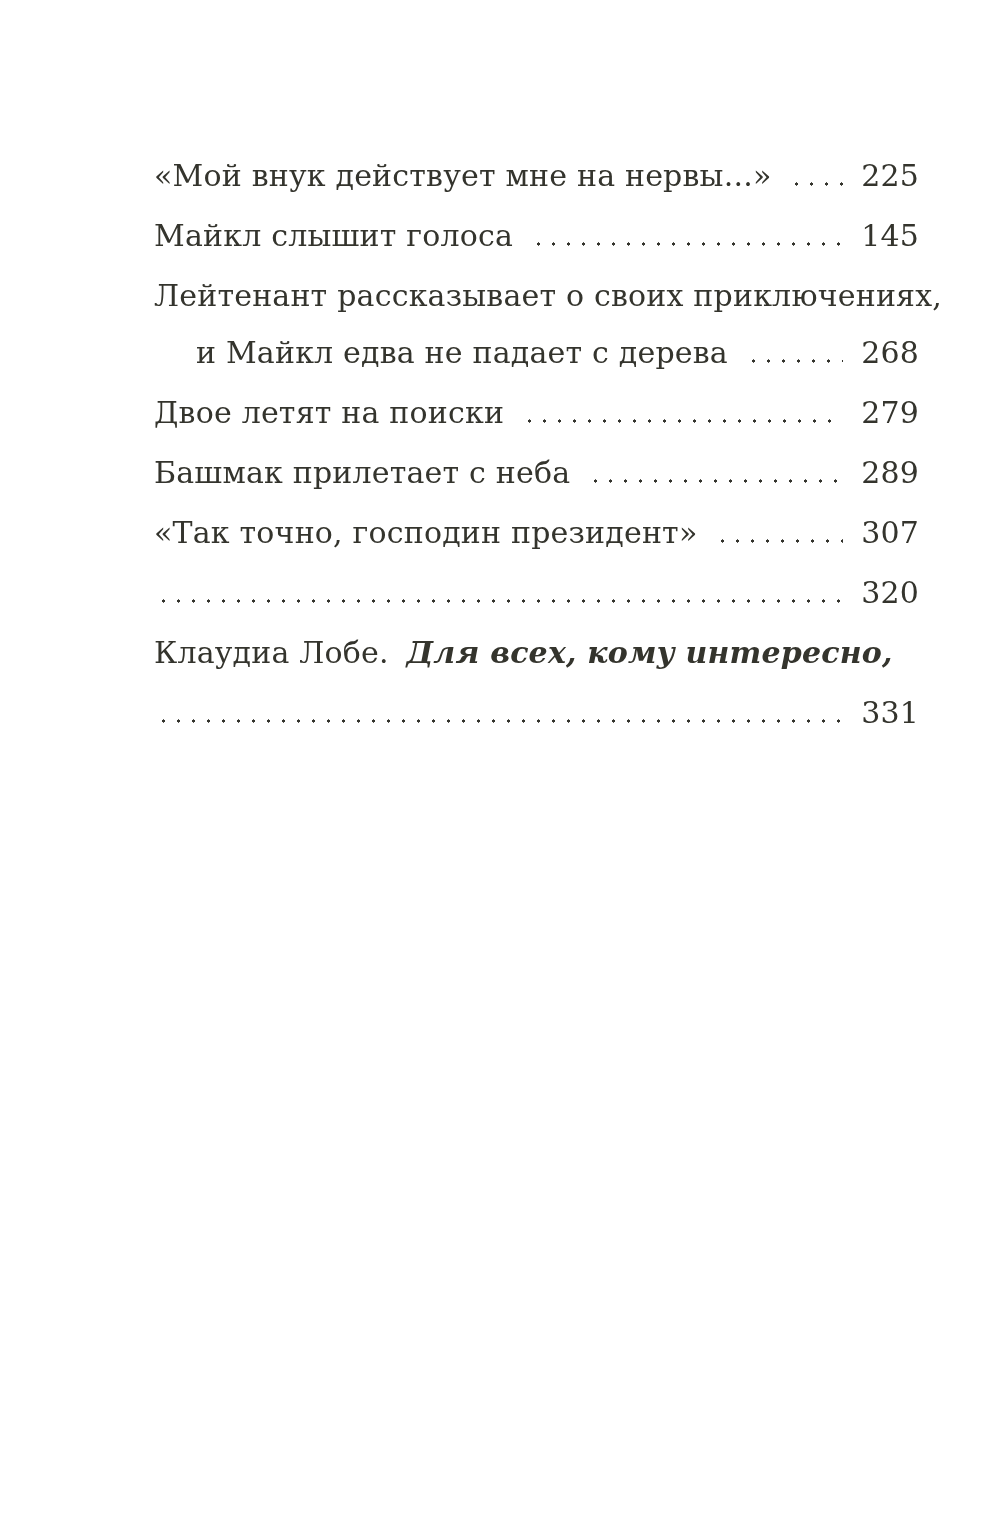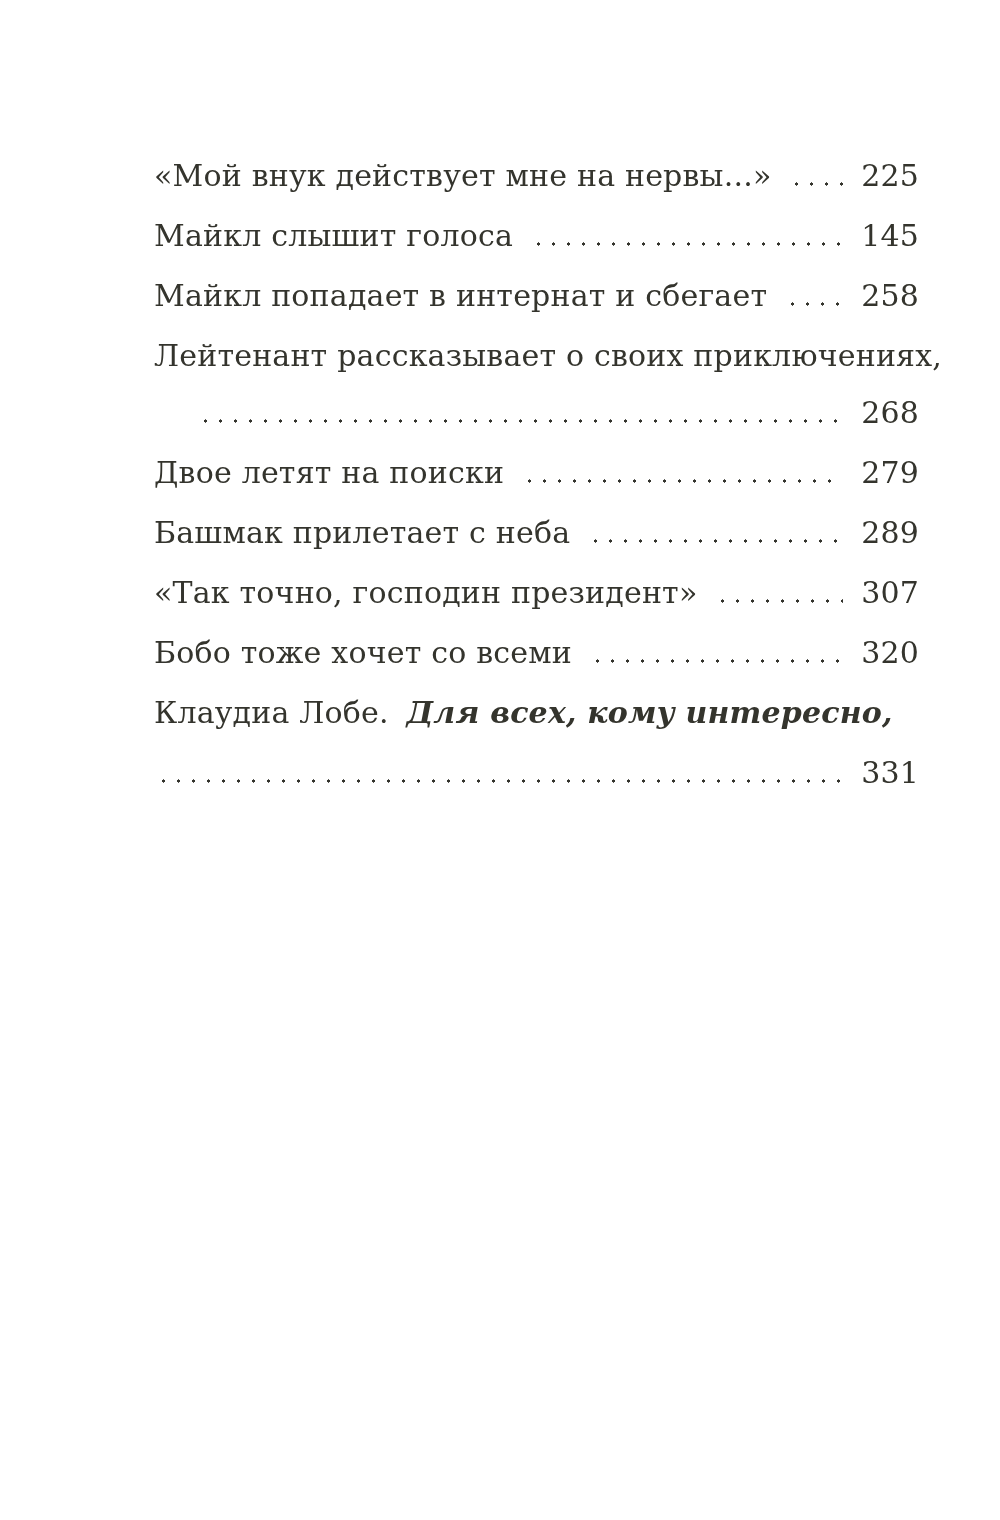--- a/index.html
+++ b/index.html
@@ -63,48 +63,43 @@
           <span class="title"><span class="roman">«Мой внук действует мне на нервы...»</span></span>
           <span class="leader"></span>
           <span class="page-num">225</span>
         </div>
         <div class="toc-line entry-first">
           <span class="title"><span class="roman">Майкл слышит голоса</span></span>
           <span class="leader"></span>
           <span class="page-num">145</span>
         </div>
         <div class="toc-line entry-first">
-          <span class="title"><span class="roman">Майкл попадает в интернат и сбегает</span></span>
-          <span class="leader"></span>
-          <span class="page-num">258</span>
-        </div>
-        <div class="toc-line entry-first">
           <span class="title"><span class="roman">Лейтенант рассказывает о своих приключениях,</span></span>
         </div>
         <div class="toc-line indent">
+          <span class="title"><span class="roman">и Майкл едва не падает с дерева</span></span>
           <span class="leader"></span>
           <span class="page-num">268</span>
         </div>
         <div class="toc-line entry-first">
           <span class="title"><span class="roman">Двое летят на поиски</span></span>
           <span class="leader"></span>
           <span class="page-num">279</span>
         </div>
         <div class="toc-line entry-first">
           <span class="title"><span class="roman">Башмак прилетает с неба</span></span>
           <span class="leader"></span>
           <span class="page-num">289</span>
         </div>
         <div class="toc-line entry-first">
           <span class="title"><span class="roman">«Так точно, господин президент»</span></span>
           <span class="leader"></span>
           <span class="page-num">307</span>
         </div>
         <div class="toc-line entry-first">
-          <span class="title"><span class="roman">Бобо тоже хочет со всеми</span></span>
           <span class="leader"></span>
           <span class="page-num">320</span>
         </div>
         <div class="toc-line entry-first">
           <span class="title"><span class="roman">Клаудиа Лобе. </span><span class="italic">Для всех, кому интересно,</span></span>
         </div>
         <div class="toc-line entry-first">
           <span class="leader"></span>
           <span class="page-num">331</span>
         </div>

